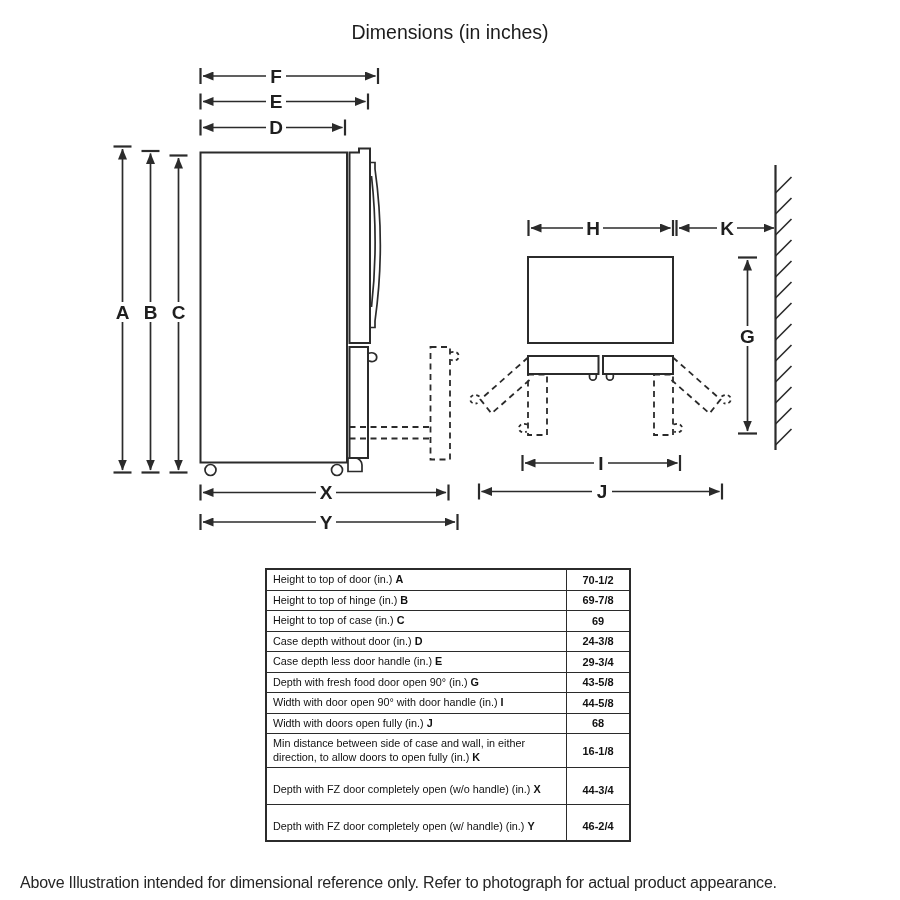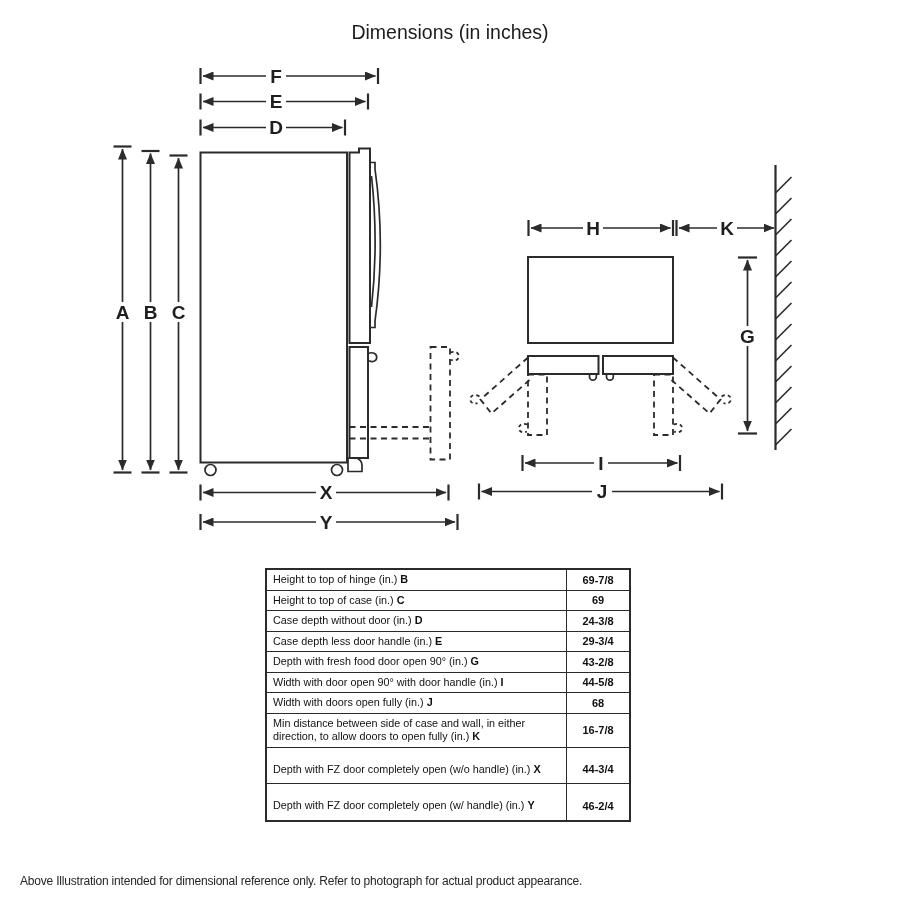--- a/index.html
+++ b/index.html
@@ -19,21 +19,21 @@
   svg text.letter{font-family:"Liberation Sans","DejaVu Sans",sans-serif;
                   font-size:19px;font-weight:700;fill:#1f1f1f;text-anchor:middle;}
   .dim-table{position:absolute;left:265px;top:568px;width:366px;border-collapse:collapse;
              font-size:10.8px;color:#111;}
   .dim-table td{border:1.5px solid #2b2b2b;}
   .dim-table{border:2.5px solid #2b2b2b;}
   .dim-table td.lbl{padding:3px 6px;line-height:13.5px;}
   .dim-table td.val{width:58px;text-align:center;font-weight:700;font-size:11px;padding:3px 2px;}
   .dim-table tr:nth-last-child(-n+2) td{padding-top:15px;padding-bottom:7px;}
   .dim-table tr:nth-last-child(-n+2) td.lbl{white-space:nowrap;}
-  .footer{position:absolute;left:20px;top:874px;width:872px;font-size:12px;
+  .footer{position:absolute;left:20px;top:874px;width:872px;font-size:16px;
           letter-spacing:-0.2px;color:#262626;}
 </style>
 </head>
 <body>
 
 <div class="page">
 
   <div class="title">Dimensions (in inches)</div>
 
   <svg width="900" height="548" viewBox="0 0 900 548">
@@ -180,50 +180,54 @@
       <rect class="lblbg" x="594" y="453" width="14" height="20"></rect>
       <text class="letter" x="601" y="469.5">I</text>
       <rect class="lblbg" x="592" y="481.5" width="20" height="20"></rect>
       <text class="letter" x="602" y="498">J</text>
     </g>
   </svg>
 
   <table class="dim-table">
     <tbody>
         <tr>
+          <td class="lbl">Height to top of door (in.) <b>A</b></td>
+          <td class="val">70-1/2</td>
+        </tr>
+        <tr>
           <td class="lbl">Height to top of hinge (in.) <b>B</b></td>
           <td class="val">69-7/8</td>
         </tr>
         <tr>
           <td class="lbl">Height to top of case (in.) <b>C</b></td>
           <td class="val">69</td>
         </tr>
         <tr>
           <td class="lbl">Case depth without door (in.) <b>D</b></td>
           <td class="val">24-3/8</td>
         </tr>
         <tr>
           <td class="lbl">Case depth less door handle (in.) <b>E</b></td>
           <td class="val">29-3/4</td>
         </tr>
         <tr>
           <td class="lbl">Depth with fresh food door open 90° (in.) <b>G</b></td>
-          <td class="val">43-2/8</td>
+          <td class="val">43-5/8</td>
         </tr>
         <tr>
           <td class="lbl">Width with door open 90° with door handle (in.) <b>I</b></td>
           <td class="val">44-5/8</td>
         </tr>
         <tr>
           <td class="lbl">Width with doors open fully (in.) <b>J</b></td>
           <td class="val">68</td>
         </tr>
         <tr>
           <td class="lbl">Min distance between side of case and wall, in either direction, to allow doors to open fully (in.) <b>K</b></td>
-          <td class="val">16-7/8</td>
+          <td class="val">16-1/8</td>
         </tr>
         <tr>
           <td class="lbl">Depth with FZ door completely open (w/o handle) (in.) <b>X</b></td>
           <td class="val">44-3/4</td>
         </tr>
         <tr>
           <td class="lbl">Depth with FZ door completely open (w/ handle) (in.) <b>Y</b></td>
           <td class="val">46-2/4</td>
         </tr>
       </tbody>

